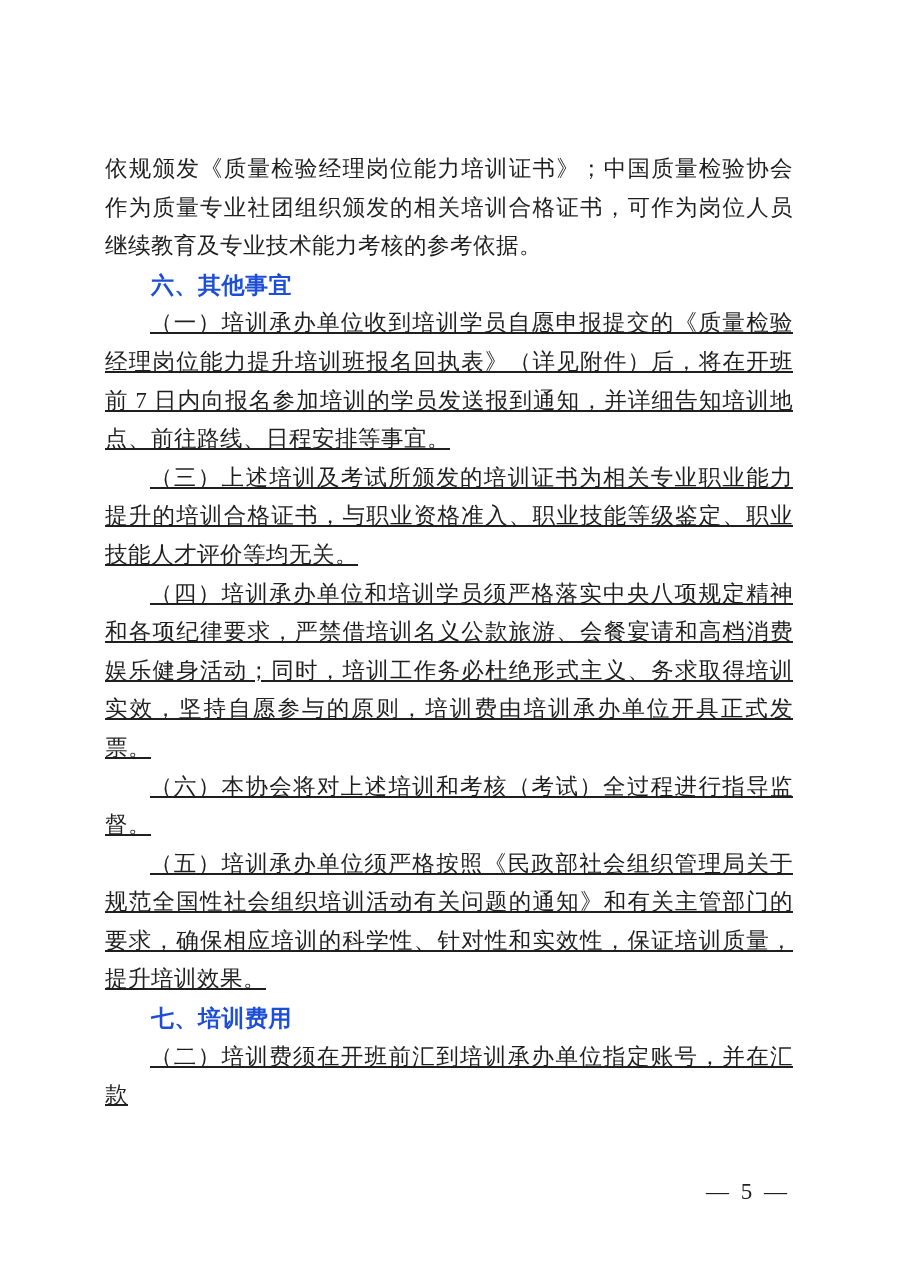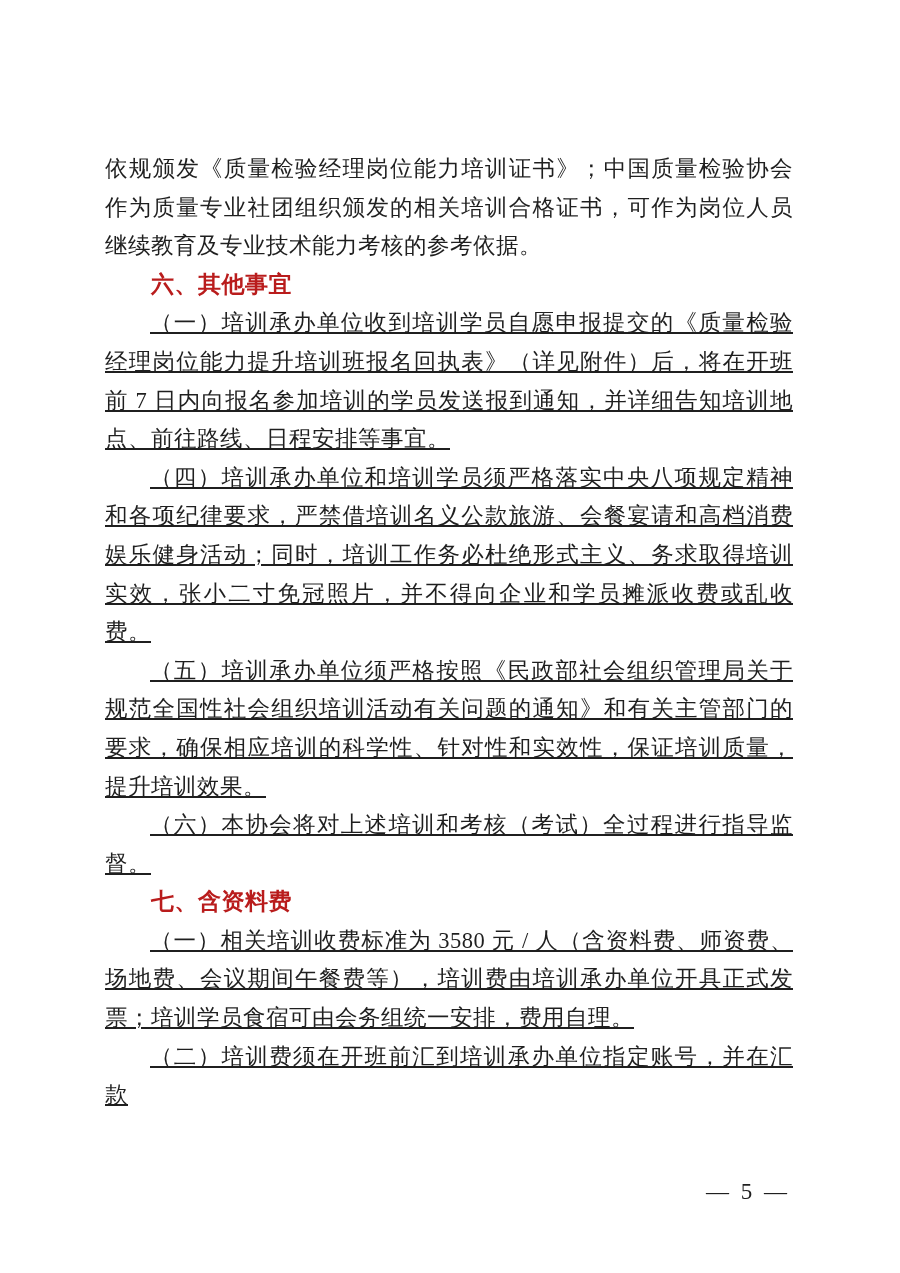--- a/index.html
+++ b/index.html
@@ -28,24 +28,24 @@
     text-justify: inter-character;
     letter-spacing: 0.5px;
   }
   .content p, .content h2 {
     margin: 0;
     padding: 0;
   }
   .body-para { text-indent: 0; }
   .body-para.indent { text-indent: 2em; text-decoration: underline; }
   .section-heading {
-    font-family: Liberation Serif, serif;
+    font-family: Liberation Sans, sans-serif;
     font-weight: bold;
     font-size: 23px;
-    color: #b91c1c;
+    color: #1d4ed8;
     text-indent: 2em;
     line-height: 38.6px;
   }
   .page-number {
     position: absolute;
     top: 1179px;
     right: 110px;
     font-size: 23px;
     letter-spacing: 3px;
     color: #1f1f1f;
@@ -57,29 +57,29 @@
 <div class="page">
   <div class="content">
 
     <p class="body-para">依规颁发《质量检验经理岗位能力培训证书》；中国质量检验协会作为质量专业社团组织颁发的相关培训合格证书，可作为岗位人员继续教育及专业技术能力考核的参考依据。</p>
 
     <h2 class="section-heading">六、其他事宜</h2>
 
     <p class="body-para indent">（一）培训承办单位收到培训学员自愿申报提交的《质量检验经理岗位能力提升培训班报名回执表》（详见附件）后，将在开班前 7 日内向报名参加培训的学员发送报到通知，并详细告知培训地点、前往路线、日程安排等事宜。</p>
 
 
+    <p class="body-para indent">（三）上述培训及考试所颁发的培训证书为相关专业职业能力提升的培训合格证书，与职业资格准入、职业技能等级鉴定、职业技能人才评价等均无关。</p>
 
-    <p class="body-para indent">（四）培训承办单位和培训学员须严格落实中央八项规定精神和各项纪律要求，严禁借培训名义公款旅游、会餐宴请和高档消费娱乐健身活动；同时，培训工作务必杜绝形式主义、务求取得培训实效，张小二寸免冠照片，并不得向企业和学员摊派收费或乱收费。</p>
+    <p class="body-para indent">（四）培训承办单位和培训学员须严格落实中央八项规定精神和各项纪律要求，严禁借培训名义公款旅游、会餐宴请和高档消费娱乐健身活动；同时，培训工作务必杜绝形式主义、务求取得培训实效，坚持自愿参与的原则，培训费由培训承办单位开具正式发票。</p>
+
+    <p class="body-para indent">（六）本协会将对上述培训和考核（考试）全过程进行指导监督。</p>
 
     <p class="body-para indent">（五）培训承办单位须严格按照《民政部社会组织管理局关于规范全国性社会组织培训活动有关问题的通知》和有关主管部门的要求，确保相应培训的科学性、针对性和实效性，保证培训质量，提升培训效果。</p>
 
-    <p class="body-para indent">（六）本协会将对上述培训和考核（考试）全过程进行指导监督。</p>
+    <h2 class="section-heading">七、培训费用</h2>
 
-    <h2 class="section-heading">七、含资料费</h2>
-
-    <p class="body-para indent">（一）相关培训收费标准为 3580 元 / 人（含资料费、师资费、场地费、会议期间午餐费等），培训费由培训承办单位开具正式发票；培训学员食宿可由会务组统一安排，费用自理。</p>
 
     <p class="body-para indent">（二）培训费须在开班前汇到培训承办单位指定账号，并在汇款</p>
 
   </div>
 
   <div class="page-number">— 5 —</div>
 </div>
 
 </body></html>

